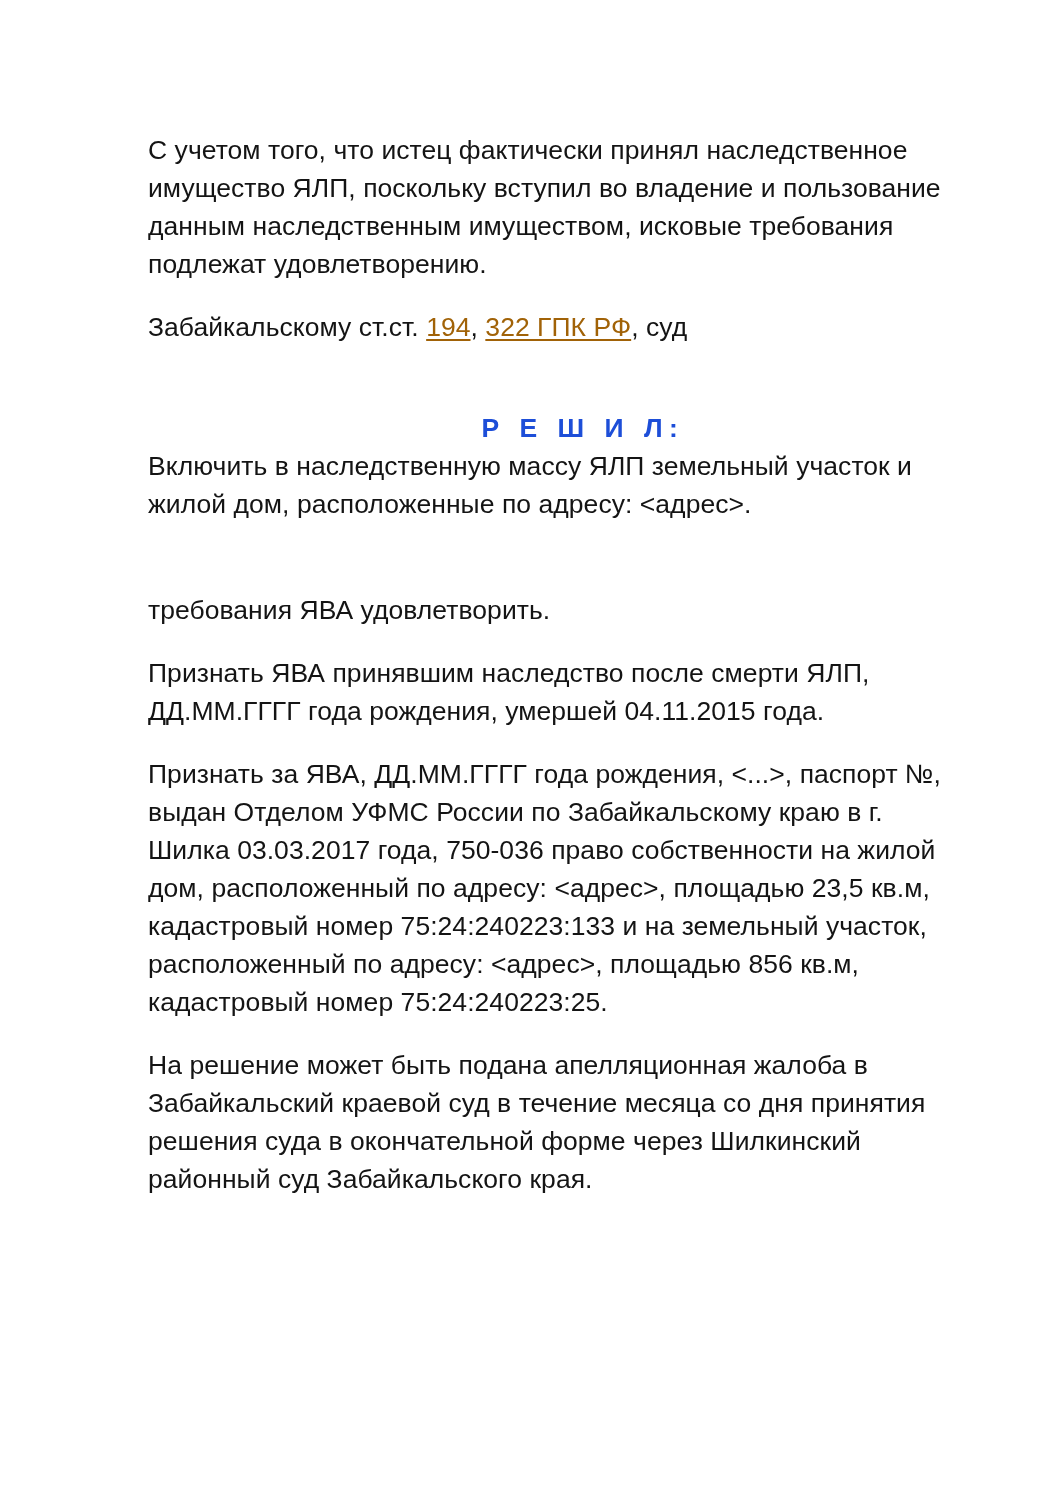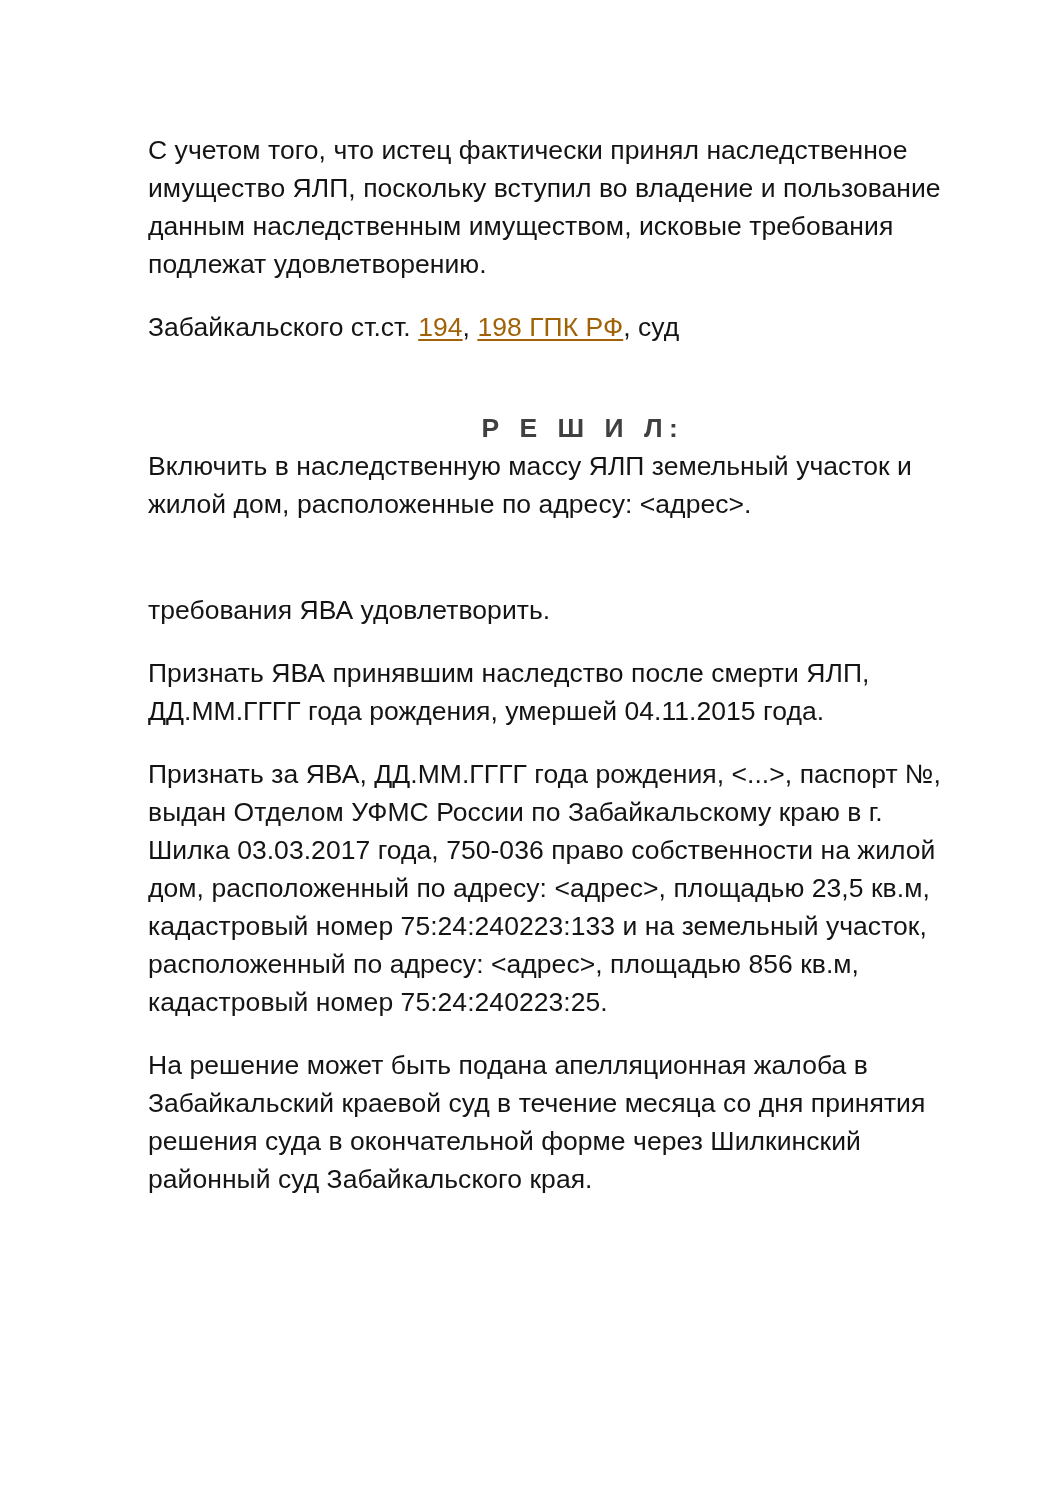--- a/index.html
+++ b/index.html
@@ -39,21 +39,21 @@
     word-spacing: 0px;
     letter-spacing: 0.05px;
   }
   .para.last {
     margin-bottom: 0;
   }
   .ruling-heading {
     font-size: 26.5px;
     line-height: 38px;
     font-weight: bold;
-    color: #404040;
+    color: #1d4ed8;
     letter-spacing: 6.5px;
     text-align: center;
     margin: 63px 0 0 0;
     padding-left: 48px;
     box-sizing: border-box;
   }
   .after-heading {
     margin-top: 68px;
   }
   .lawlink {
@@ -66,21 +66,21 @@
 </style>
 </head>
 <body>
 
 <div class="page">
 
   <div class="doc-body">
 
     <p class="para">С учетом того, что истец фактически принял наследственное имущество ЯЛП, поскольку вступил во владение и пользование данным наследственным имуществом, исковые требования подлежат удовлетворению.</p>
 
-    <p class="para"><span>Забайкальского ст.ст. </span><a class="lawlink">194</a><span>, </span><a class="lawlink">198 ГПК РФ</a><span>, суд</span></p>
+    <p class="para"><span>Забайкальскому ст.ст. </span><a class="lawlink">194</a><span>, </span><a class="lawlink">322 ГПК РФ</a><span>, суд</span></p>
 
     <div class="ruling-heading">Р Е Ш И Л:</div>
 
     <p class="para">Включить в наследственную массу ЯЛП земельный участок и жилой дом, расположенные по адресу: &lt;адрес&gt;.</p>
 
     <p class="para after-heading">требования ЯВА удовлетворить.</p>
 
     <p class="para">Признать ЯВА принявшим наследство после смерти ЯЛП, ДД.ММ.ГГГГ года рождения, умершей 04.11.2015 года.</p>
 
     <p class="para">Признать за ЯВА, ДД.ММ.ГГГГ года рождения, &lt;...&gt;, паспорт №, выдан Отделом УФМС России по Забайкальскому краю в г. Шилка 03.03.2017 года, 750-036 право собственности на жилой дом, расположенный по адресу: &lt;адрес&gt;, площадью 23,5 кв.м, кадастровый номер 75:24:240223:133 и на земельный участок, расположенный по адресу: &lt;адрес&gt;, площадью 856 кв.м, кадастровый номер 75:24:240223:25.</p>

